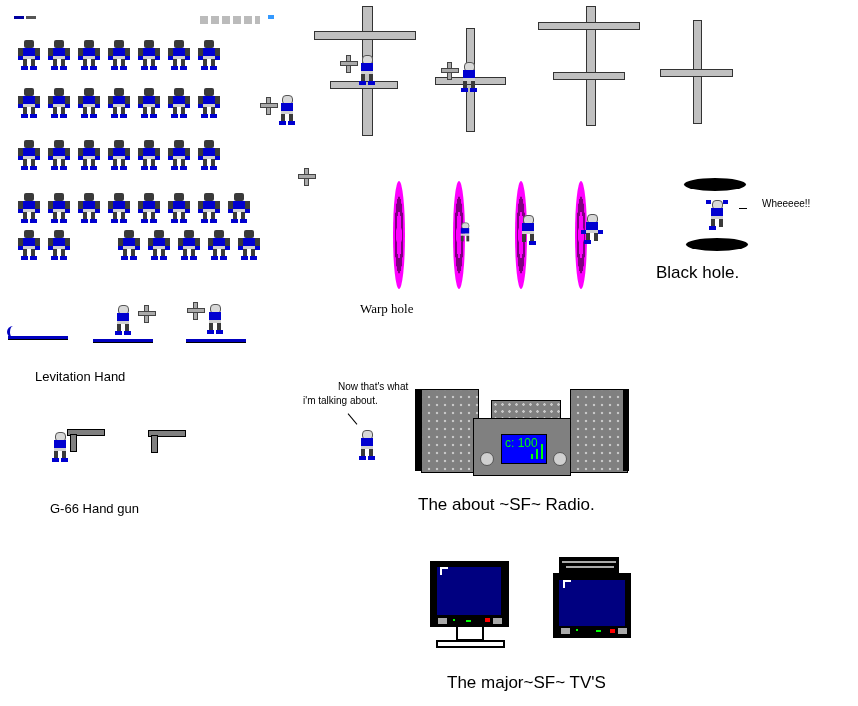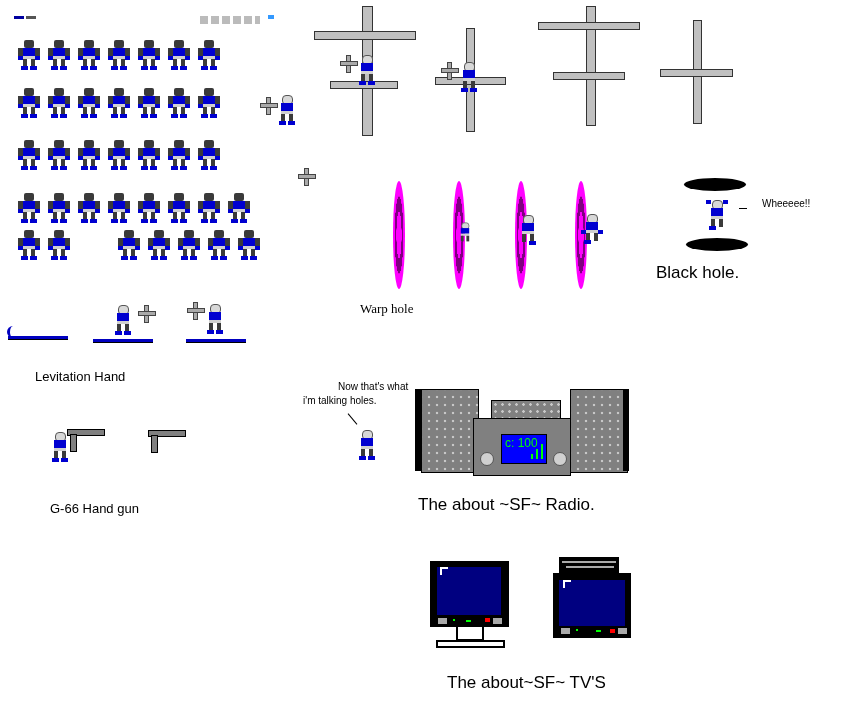--- a/index.html
+++ b/index.html
@@ -673,21 +673,21 @@
     <div class="ft1"></div>
     <div class="ft2"></div>
   </div>
 <div class="gun" style="left:67px;top:429px;width:36px;height:5px;"></div>
 <div class="gun" style="left:70px;top:434px;width:5px;height:16px;"></div>
 <div class="gun" style="left:148px;top:430px;width:36px;height:5px;"></div>
 <div class="gun" style="left:151px;top:435px;width:5px;height:16px;"></div>
 <div class="lbl small" style="left:50px;top:501px;">G-66 Hand gun</div>
 
 <div class="lbl tiny" style="left:301px;top:381px;margin-left:37px;">Now that's what</div>
-<div class="lbl tiny" style="left:303px;top:395px;">i'm talking holes.</div>
+<div class="lbl tiny" style="left:303px;top:395px;">i'm talking about.</div>
 <div class="abs" style="left:352px;top:412px;width:1px;height:14px;background:#000;transform:rotate(-40deg);"></div>
 <div class="bot" style="left:356px;top:430px;">
     <div class="hd helm"></div>
     <div class="ch"></div>
     <div class="pl"></div>
     <div class="lg1"></div>
     <div class="lg2"></div>
     <div class="ft1"></div>
     <div class="ft2"></div>
   </div>
@@ -725,13 +725,13 @@
 <div class="abs" style="left:562px;top:561px;width:54px;height:2px;background:#aaa;"></div>
 <div class="abs" style="left:566px;top:566px;width:48px;height:2px;background:#aaa;"></div>
 <div class="tv" style="left:553px;top:573px;width:78px;height:65px;"></div>
 <div class="tvscr" style="left:559px;top:580px;width:66px;height:46px;"></div>
 <div class="tvcorner" style="left:563px;top:580px;"></div>
 <div class="grille" style="left:561px;top:628px;"></div>
 <div class="led" style="left:576px;top:629px;width:2px;"></div>
 <div class="led" style="left:596px;top:630px;width:5px;"></div>
 <div class="redbtn" style="left:610px;top:629px;"></div>
 <div class="grille" style="left:618px;top:628px;"></div>
-<div class="lbl big" style="left:447px;top:673px;">The about~SF~ TV'S</div>
+<div class="lbl big" style="left:447px;top:673px;">The major~SF~ TV'S</div>
 
 </body></html>

